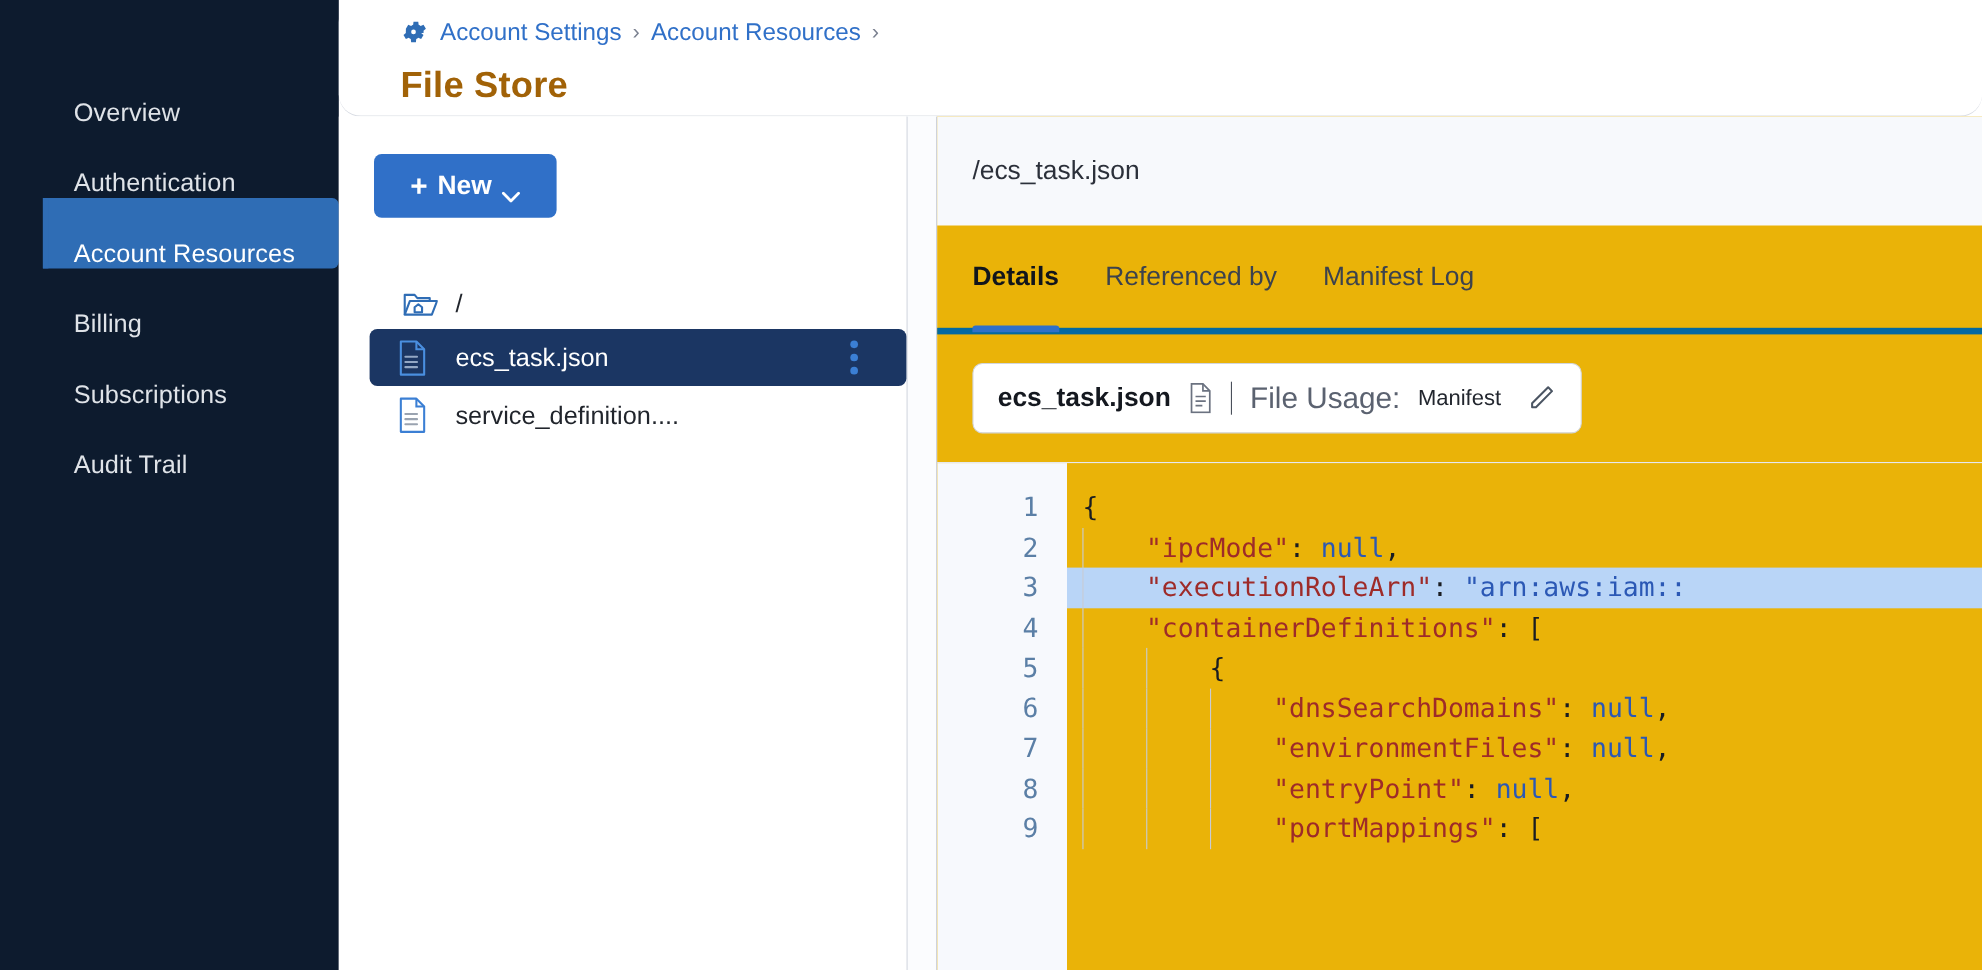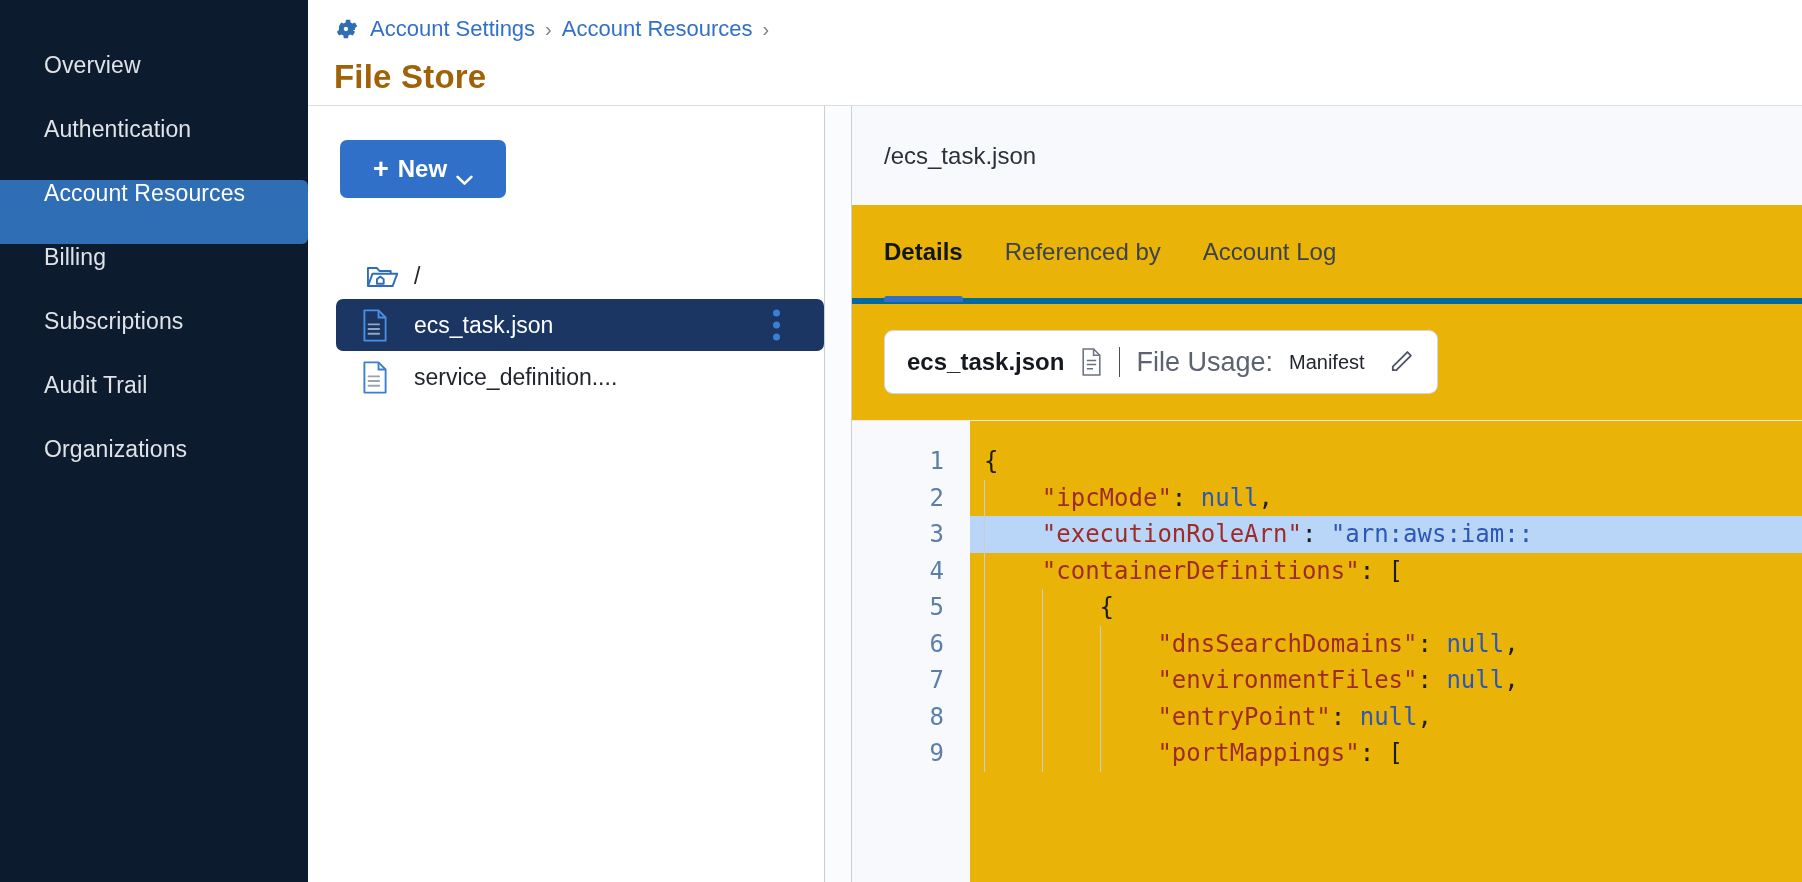--- a/index.html
+++ b/index.html
@@ -13,48 +13,50 @@
 
   
   .sidebar {
     width: 308px; min-width: 308px; height: 882px;
     background: #0d1b2e;
     padding-top: 52px;
     display: flex; flex-direction: column;
   }
   .nav-item {
     height: 64px;
-    display: flex; align-items: flex-start;
-    padding-left: 44px;
+    display: flex; align-items: flex-end;
+    padding-left: 28px;
     color: #dfe3e8;
     font-size: 23px;
     letter-spacing: .1px;
     cursor: pointer;
     position: relative;
+    margin-left: 39px;
   }
   .nav-item.active {
     background: #2f6db5;
     color: #ffffff;
     border-radius: 0 6px 6px 0;
     margin-right: 0;
   }
   .nav-item.active::before {
     content: ""; position: absolute; left: 0; top: 0; bottom: 0;
     width: 5px; background: #2f6db5;
   }
 
   
   .content { flex: 1; height: 882px; display: flex; flex-direction: column; min-width: 0; }
 
   
   .header {
     height: 106px; min-height: 106px;
     border-bottom: 1px solid #d8dce3;
-    padding: 8px 0 0 26px;
+    padding: 8px 0 0 56px;
     background: #fff;
+    border-radius: 20px;
   }
   .breadcrumb {
     display: flex; align-items: center; gap: 10px;
     height: 42px;
     font-size: 22px;
   }
   .gear-icon { width: 26px; height: 26px; display: inline-block; color: #2f6db5; flex: none; }
   .crumb-link { color: #3070c8; cursor: pointer; white-space: nowrap; }
   .crumb-sep { color: #7b8190; font-size: 20px; }
   .page-title {
@@ -202,23 +204,20 @@
         <span>Account Resources</span>
       </div>
       <div class="nav-item">
         <span>Billing</span>
       </div>
       <div class="nav-item">
         <span>Subscriptions</span>
       </div>
       <div class="nav-item">
         <span>Audit Trail</span>
-      </div>
-      <div class="nav-item">
-        <span>Organizations</span>
       </div>
     </nav>
 
   <div class="content">
 
     <header class="header">
       <div class="breadcrumb">
         <span class="gear-icon">
           <svg viewBox="0 0 24 24" width="26" height="26" fill="#2f6db5">
             <path d="M19.4 13a7.6 7.6 0 0 0 0-2l2-1.6-2-3.4-2.4 1a7.6 7.6 0 0 0-1.7-1L15 3.4h-4l-.3 2.6a7.6 7.6 0 0 0-1.7 1l-2.4-1-2 3.4L4.6 11a7.6 7.6 0 0 0 0 2l-2 1.6 2 3.4 2.4-1a7.6 7.6 0 0 0 1.7 1l.3 2.6h4l.3-2.6a7.6 7.6 0 0 0 1.7-1l2.4 1 2-3.4-2-1.6zM13 12a2 2 0 1 1-4 0 2 2 0 0 1 4 0z"></path>
@@ -292,21 +291,21 @@
         </div>
 
         <div class="tabs" id="detail-tabs">
             <div class="tab active">
               <span>Details</span>
             </div>
             <div class="tab">
               <span>Referenced by</span>
             </div>
             <div class="tab">
-              <span>Account Log</span>
+              <span>Manifest Log</span>
             </div>
           </div>
 
         <div class="usage-wrap">
           <div class="usage-box">
             <span class="usage-name">ecs_task.json</span>
             <span class="doc-icon">
               <svg viewBox="0 0 22 27" width="23" height="28" fill="none" stroke="#6b7280" stroke-width="1.5">
                 <path d="M3 1h10l6 6v19H3z"></path>
                   <path d="M13 1v6h6"></path>

